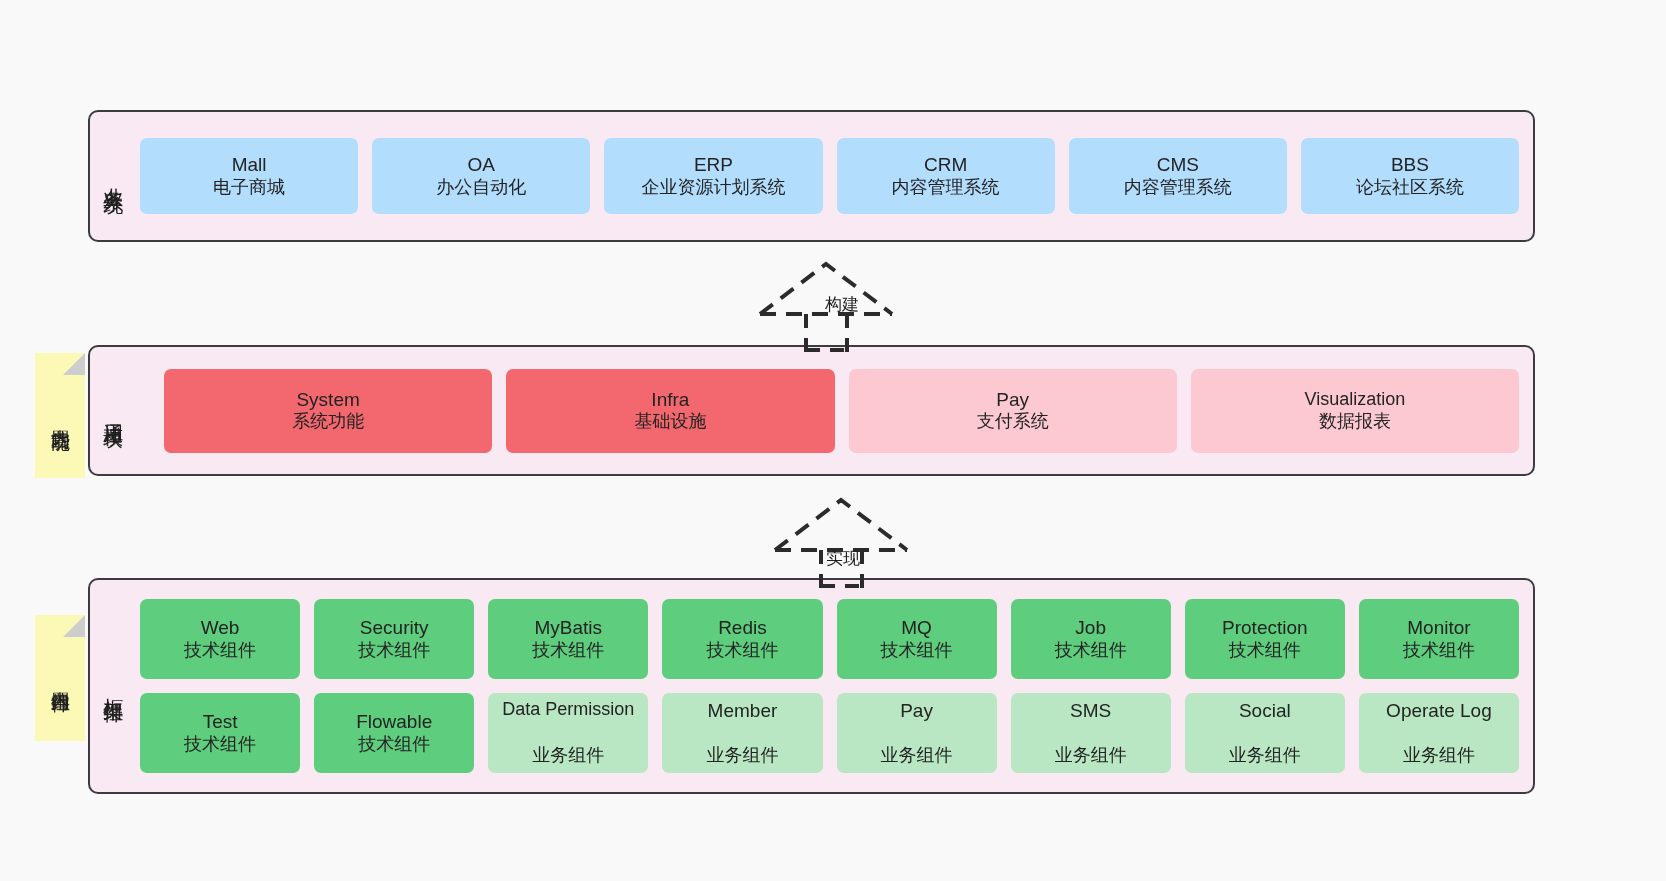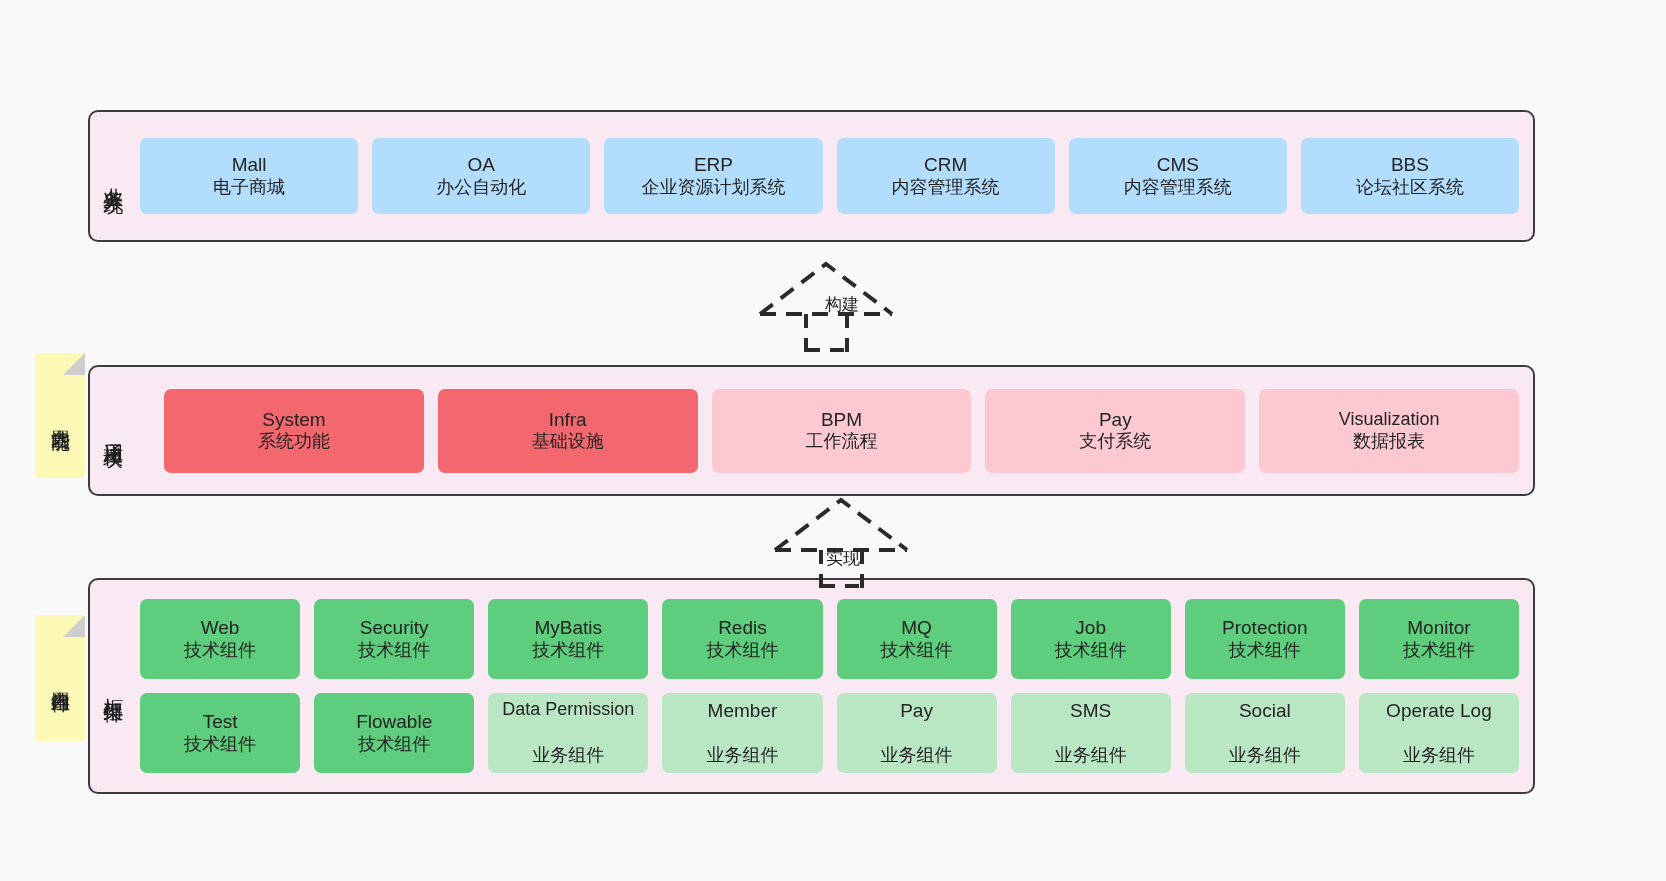--- a/index.html
+++ b/index.html
@@ -162,35 +162,31 @@
     <polyline points="10,56 76,6 142,56" fill="none" stroke="#2b2b2b" stroke-width="4" stroke-dasharray="16,10" stroke-linecap="butt"></polyline>
     <line x1="10" y1="56" x2="142" y2="56" stroke="#2b2b2b" stroke-width="4" stroke-dasharray="16,10"></line>
     <line x1="56" y1="56" x2="56" y2="94" stroke="#2b2b2b" stroke-width="4" stroke-dasharray="14,10"></line>
     <line x1="97" y1="56" x2="97" y2="94" stroke="#2b2b2b" stroke-width="4" stroke-dasharray="14,10"></line>
     <line x1="56" y1="92" x2="97" y2="92" stroke="#2b2b2b" stroke-width="4" stroke-dasharray="14,10"></line>
   </svg>
   <div class="arrow-label" style="left:812px; top:293px;margin-left:13px;">构建</div>
 
   <div class="sticky" style="left:35px; top:353px; height:125px;">内置功能</div>
 
-  <div class="layer" id="module-layer" style="left:88px; top:365px; width:1447px; height:131px;gap:24px;">
+  <div class="layer" id="module-layer" style="left:88px; top:345px; width:1447px; height:131px;gap:24px;">
     <div class="layer-title">通用模块</div>
     <div class="layer-body">
       <div class="row" id="module-row">
           <div class="card module-card red">
             <div class="name">System</div>
             <div class="sub">系统功能</div>
           </div>
           <div class="card module-card red">
             <div class="name">Infra</div>
             <div class="sub">基础设施</div>
-          </div>
-          <div class="card module-card pink">
-            <div class="name">BPM</div>
-            <div class="sub">工作流程</div>
           </div>
           <div class="card module-card pink">
             <div class="name">Pay</div>
             <div class="sub">支付系统</div>
           </div>
           <div class="card module-card pink multiline">
             <div class="name">Visualization</div>
             <div class="sub">数据报表</div>
           </div>
         </div>

